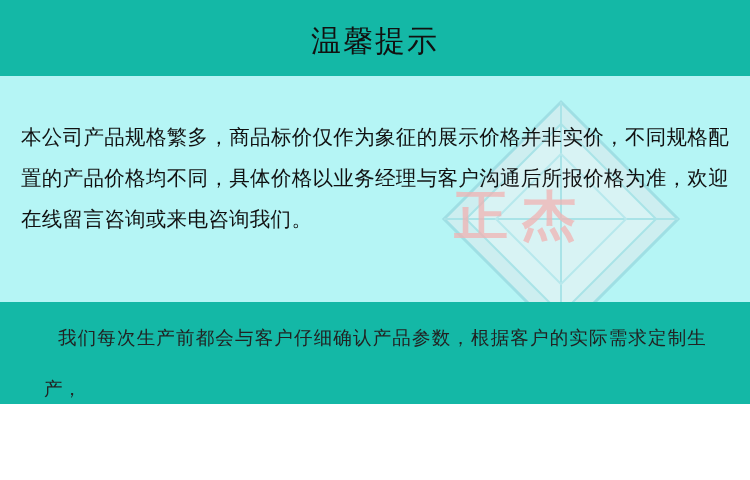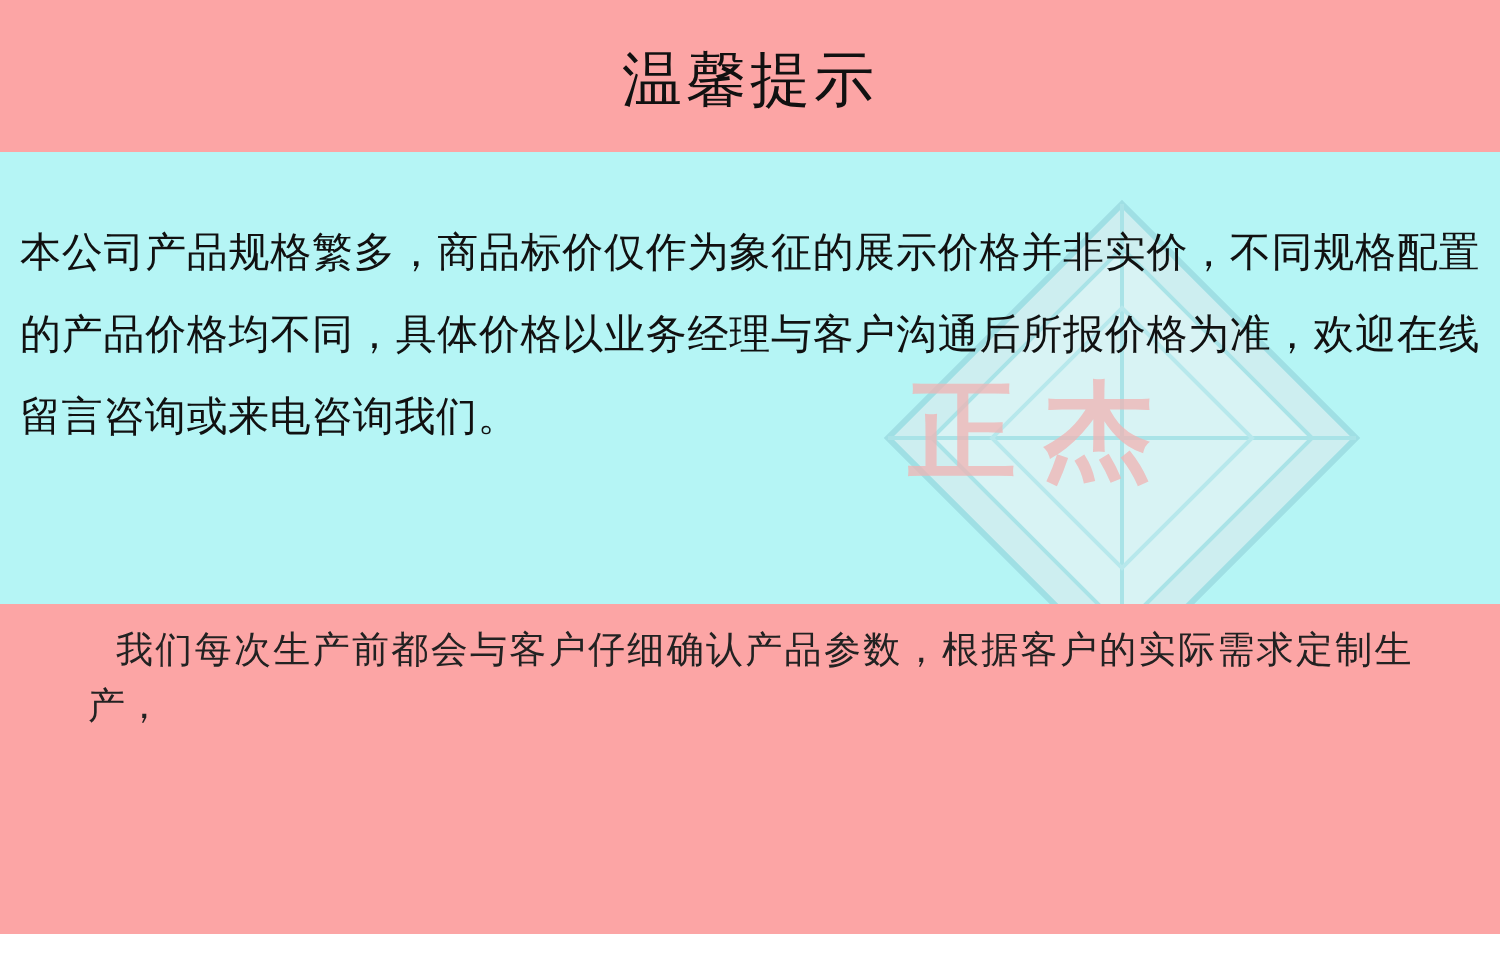--- a/index.html
+++ b/index.html
@@ -9,22 +9,22 @@
   body {
     width: 750px;
     height: 480px;
     background: #ffffff;
     font-family: "Liberation Sans", "DejaVu Sans", sans-serif;
     overflow: hidden;
   }
   .page {
     position: relative;
     width: 750px;
-    height: 467px;
-    background: #fca5a5;
+    height: 404px;
+    background: #14b8a6;
   }
   .title {
     text-align: center;
     font-size: 30px;
     line-height: 1;
     color: #111111;
     font-weight: 500;
     padding-top: 26px;
     letter-spacing: 2px;
     font-family: "DejaVu Sans", "Liberation Sans", sans-serif;
@@ -42,21 +42,21 @@
     position: relative;
     z-index: 3;
     padding: 26px 6px 0 6px;
     font-size: 20.5px;
     line-height: 41px;
     color: #111111;
     letter-spacing: 0.3px;
     font-family: "DejaVu Sans", "Liberation Sans", sans-serif;
   }
   .highlight-text p {
-    margin: 4px;
+    margin: 15px;
     text-align: justify;
     text-justify: inter-ideograph;
   }
   .highlight-text p.second {
     margin-top: 4px;
   }
   
   .wm {
     position: absolute;
     z-index: 1;
@@ -89,21 +89,21 @@
     font-size: 54px;
   }
   .footer-text {
     position: absolute;
     left: 0;
     top: 312px;
     width: 750px;
     padding: 0 44px 0 44px;
     box-sizing: border-box;
     font-size: 18.5px;
-    line-height: 28px;
+    line-height: 51px;
     color: #222222;
     font-family: "DejaVu Sans", "Liberation Sans", sans-serif;
     letter-spacing: 0.2px;
   }
   .footer-text p {
     margin: 0;
     text-align: justify;
     text-justify: inter-ideograph;
   }
   .footer-text p.first {

